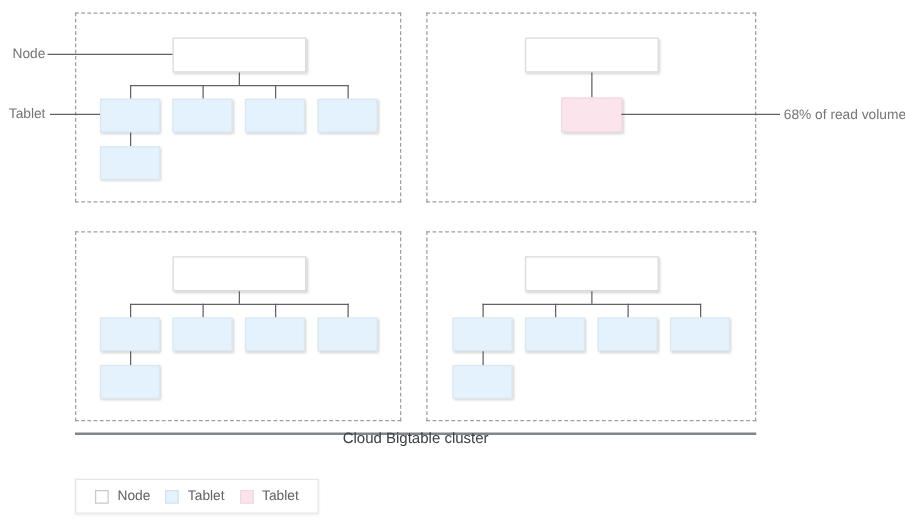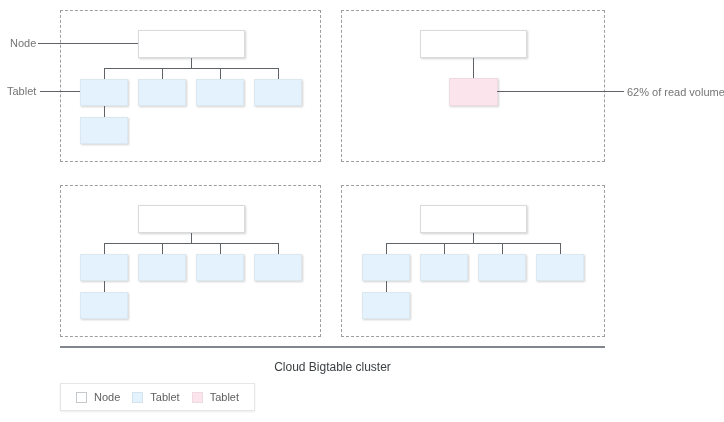--- a/index.html
+++ b/index.html
@@ -104,24 +104,24 @@
     <div class="box tablet" style="left:20px; top:106px;"></div>
   </div>
 
   <div class="ptr-label" style="left:10px; top:36px;">Node</div>
   <div class="ptr-line" style="left:38px; top:43px; width:100px;"></div>
 
   <div class="ptr-label" style="left:7px; top:84px;">Tablet</div>
   <div class="ptr-line" style="left:40px; top:91px; width:40px;"></div>
 
   <div class="ptr-line" style="left:497px; top:91px; width:127px;"></div>
-  <div class="callout-label" style="left:627px; top:85px;">62% of read volume</div>
+  <div class="callout-label" style="left:627px; top:85px;">68% of read volume</div>
 
   <div class="separator" style="left:60px; top:346px; width:545px;"></div>
-  <div class="caption" style="left:60px; top:360px; width:545px;">Cloud Bigtable cluster</div>
+  <div class="caption" style="left:60px; top:343px; width:545px;">Cloud Bigtable cluster</div>
 
   <div class="legend" style="left:60px; top:383px;">
     <div class="legend-item">
       <span class="swatch swatch-node"></span>
       <span class="legend-label">Node</span>
     </div>
     <div class="legend-item">
       <span class="swatch swatch-tablet-blue"></span>
       <span class="legend-label">Tablet</span>
     </div>

